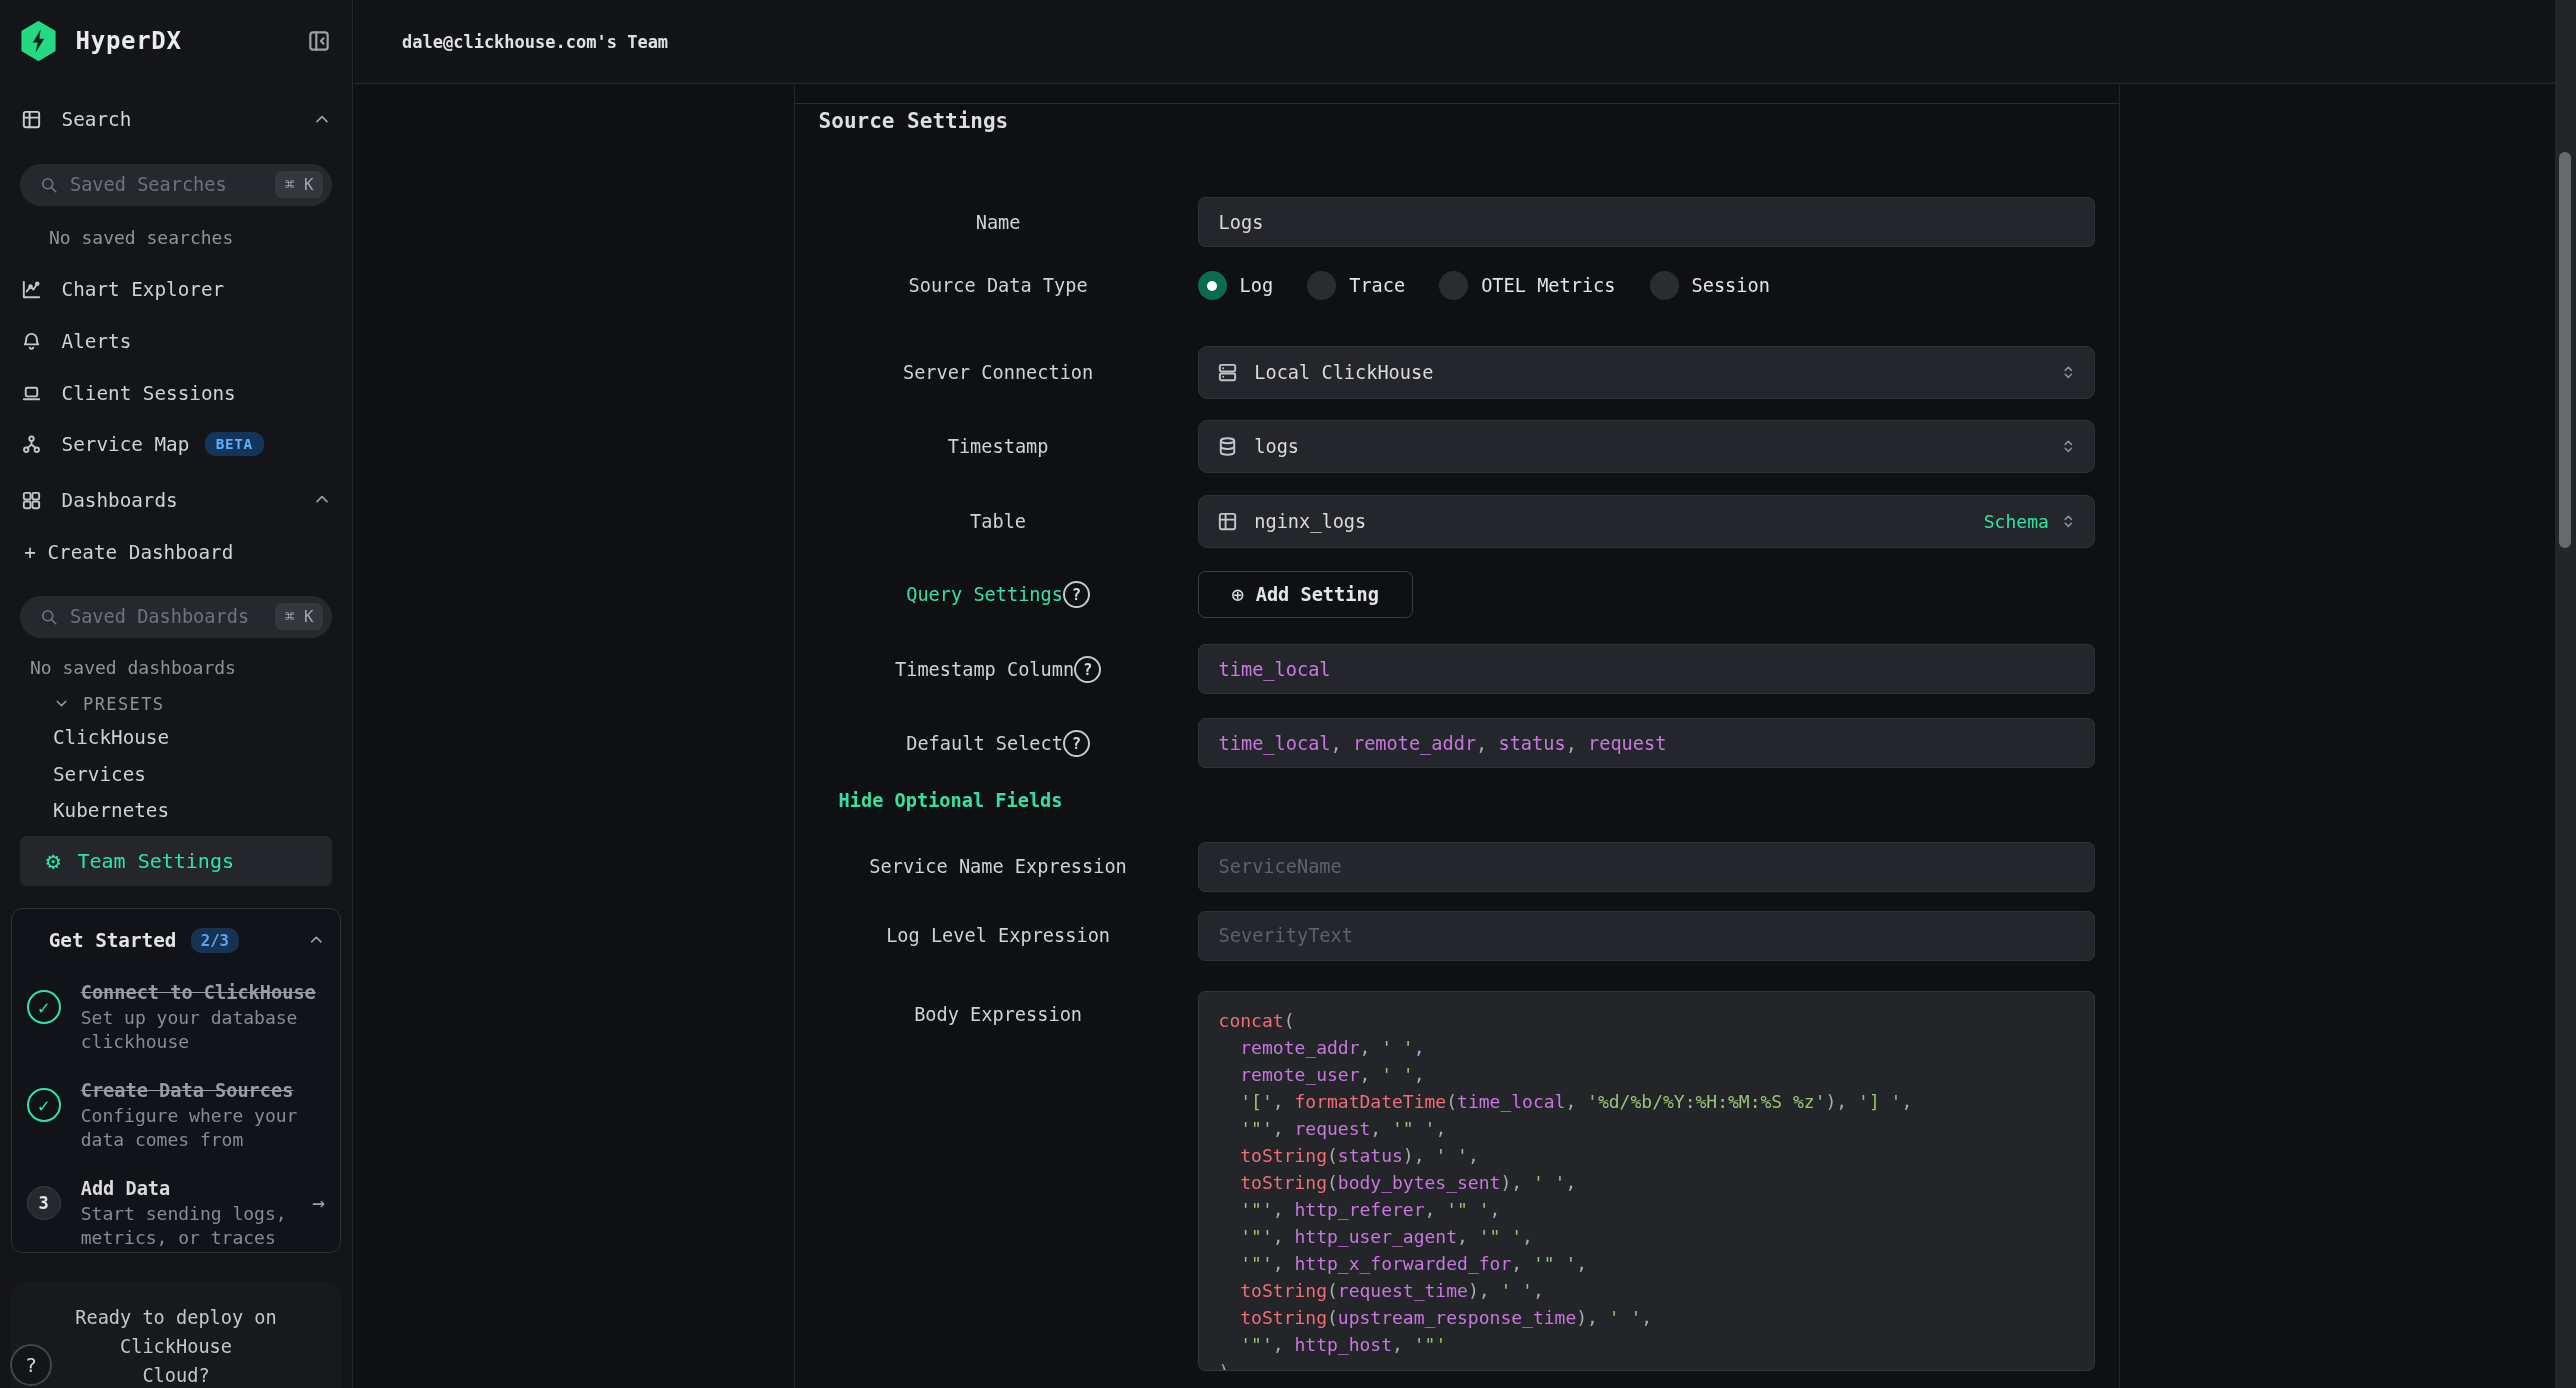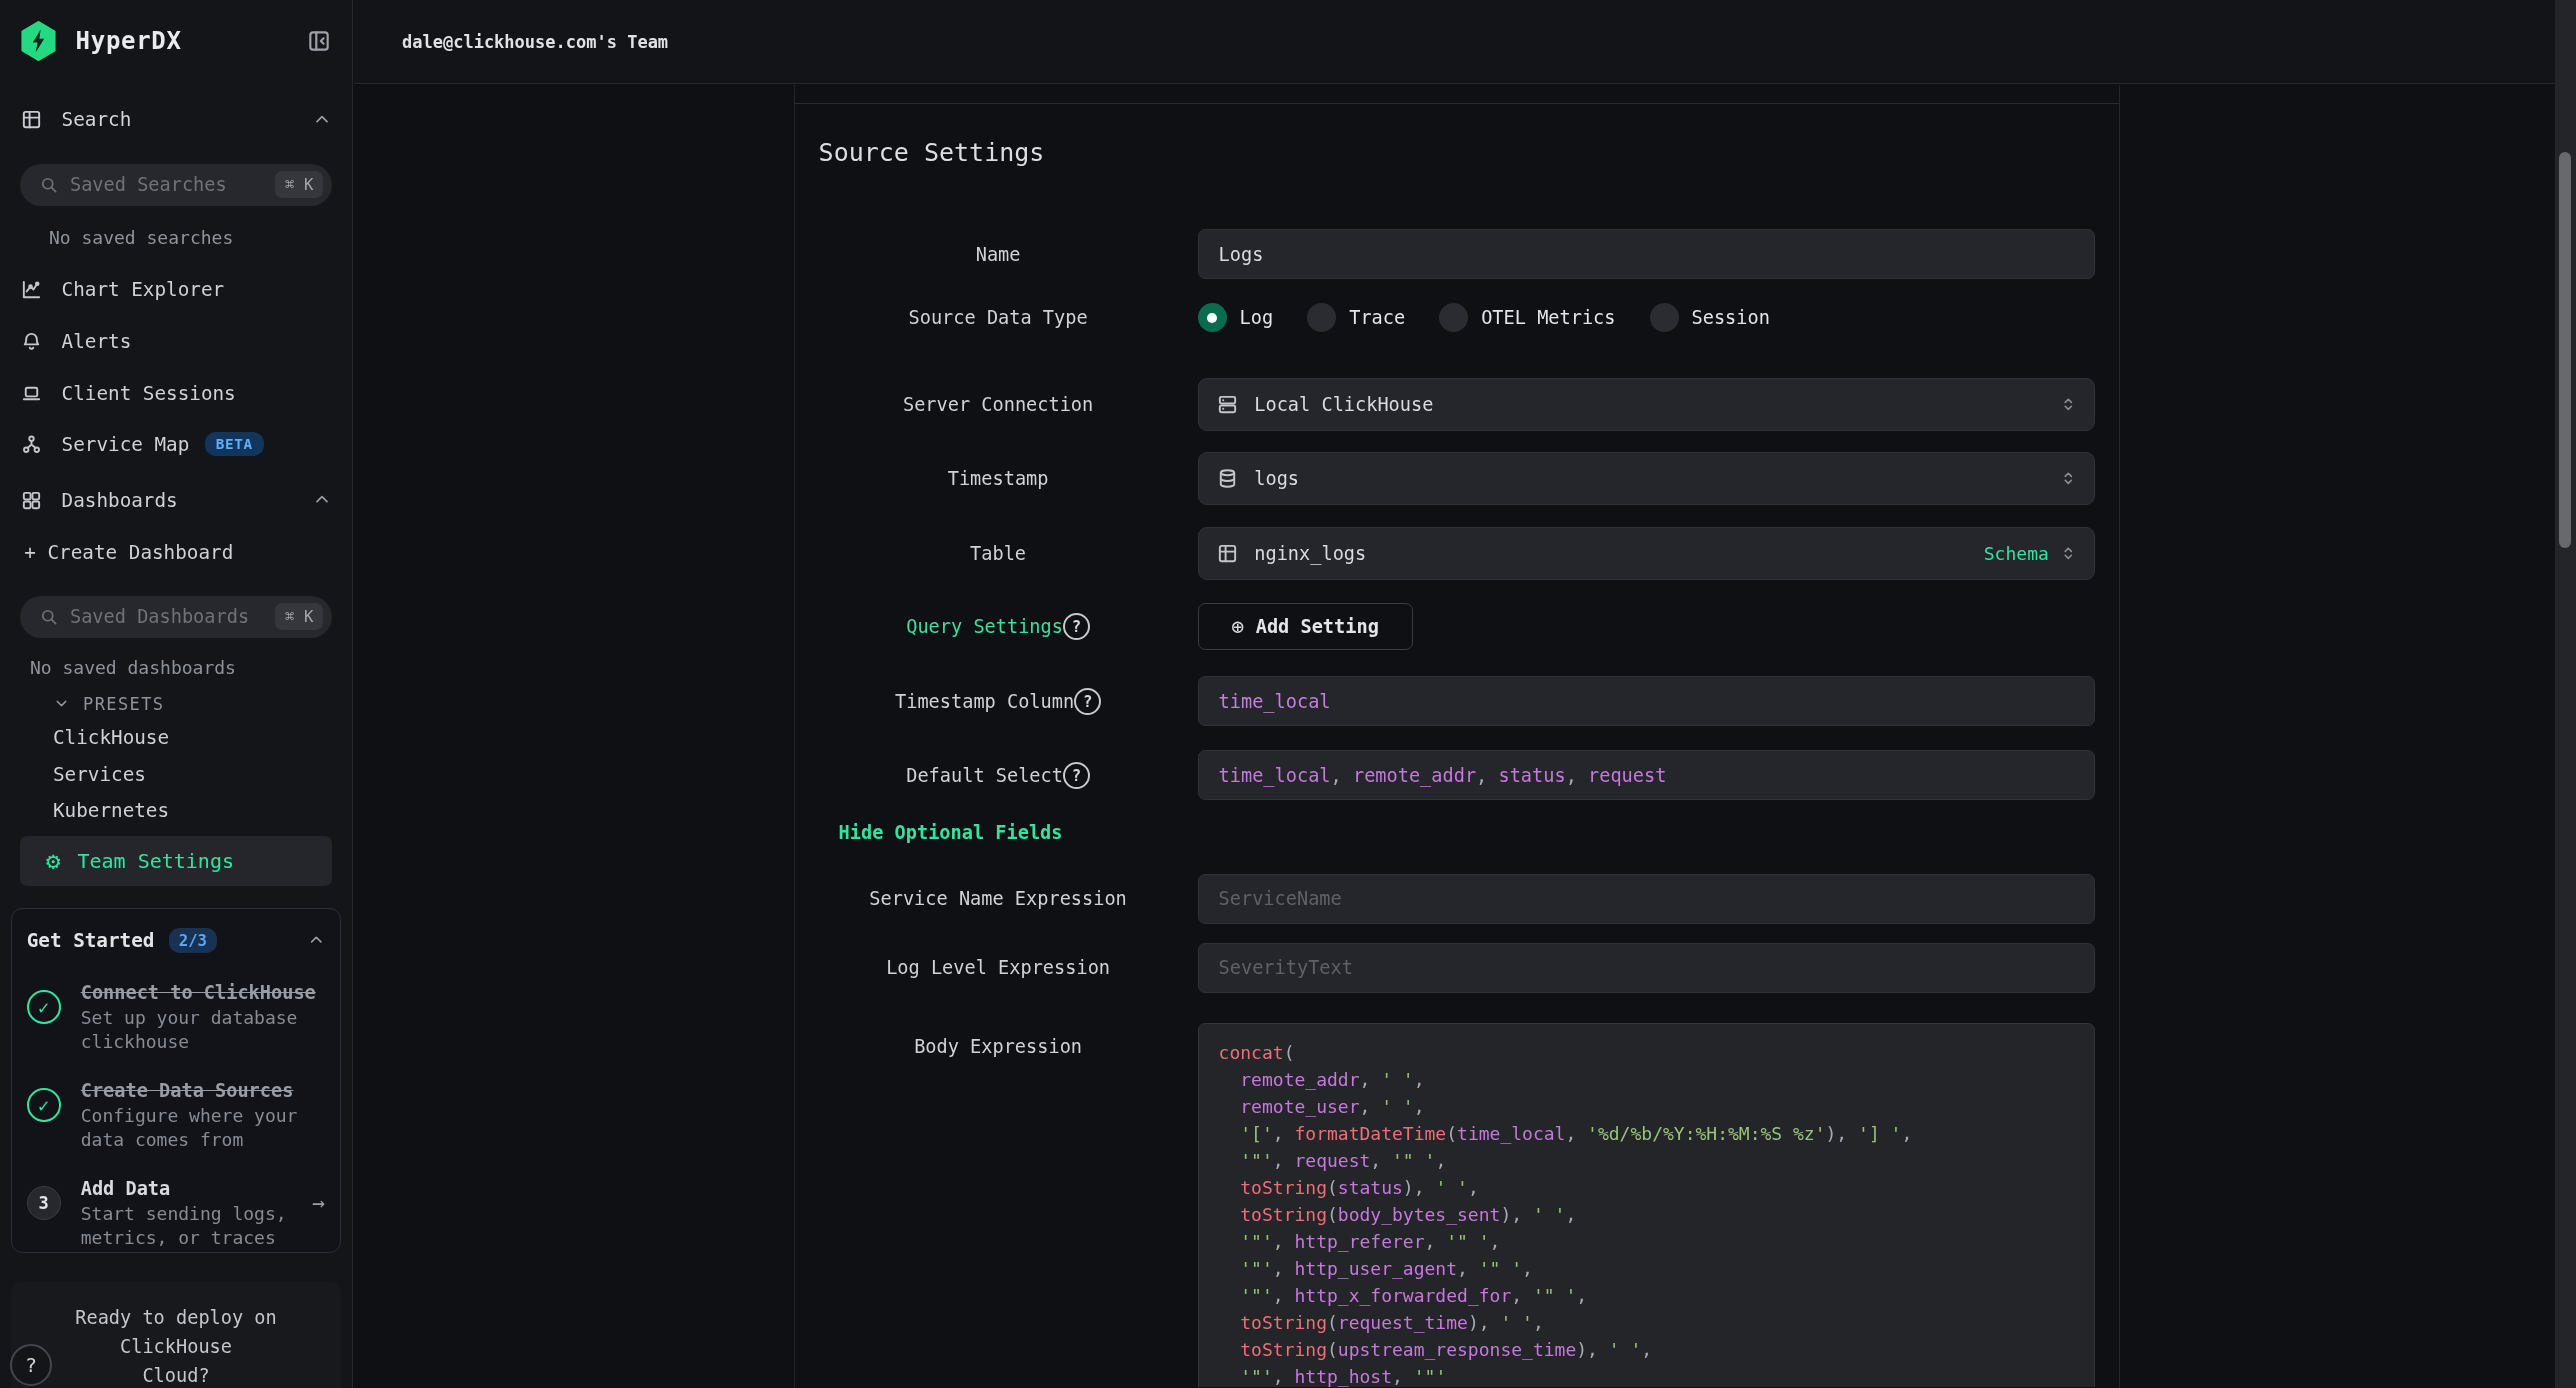--- a/index.html
+++ b/index.html
@@ -54,21 +54,21 @@
     margin-top:13px; height:50px; background:#24262b; border-radius:7.2px;
     display:flex; align-items:center; padding-left:26px; color:#2ee6a2; cursor:pointer;
   }
   .team-settings-row .gear-glyph { font-size:24px; line-height:1; }
   .team-settings-label { font-size:20px; margin-left:17px; }
 
   .getstarted-card {
     margin:22px -8.6px 0 -8.6px; border:1.4px solid #2e3035; border-radius:11.4px;
     padding:15.7px 14.3px 20px 14.3px; background:#121318; height:345px; overflow:hidden;
   }
-  .gs-title-row { display:flex; align-items:center; height:31.5px; }
+  .gs-title-row { display:flex; align-items:center; height:31.5px;margin-left:22px; }
   .gs-title { font-size:19.3px; font-weight:700; color:#e2e4e7; }
   .gs-badge { margin-left:14.3px; background:#173253; color:#5aa7f2; font-weight:700; font-size:15.7px; border-radius:10.7px; padding:2.9px 10px; }
   .gs-chevron { margin-left:auto; color:#9da0a6; }
   .gs-step { display:flex; margin-top:24px; }
   .gs-step-icon {
     width:34px; height:34px; border-radius:50%; flex:0 0 auto; margin-top:10px;
     display:flex; align-items:center; justify-content:center; font-size:18.6px;
   }
   .gs-step-icon.done { border:2.1px solid #2ee6a2; color:#2ee6a2; }
   .gs-step-icon.num { background:#26282d; border:1.4px solid #3a3d43; color:#e2e4e7; font-weight:700; font-size:17px; }
@@ -103,21 +103,21 @@
   .scrollbar-thumb { position:absolute; left:4.3px; top:152px; width:12px; height:396px; background:#67696d; border-radius:6.4px; }
 
   
   .main { position:absolute; left:354px; top:85px; width:2201px; height:1303px; background:#0f1013; }
   .settings-card {
     position:absolute; left:440px; top:0; width:1326px; height:1303px;
     border-left:1.4px solid #232528; border-right:1.4px solid #232528;
   }
   .card-inner { margin:18px 0 0 0; border-top:1.4px solid #2a2c31; padding:0 23.6px; height:1284px; overflow:hidden; }
 
-  .section-title { margin-top:36px; font-size:25px; font-weight:400; color:#dcdee2; line-height:26px; }
+  .section-title { margin-top:4px; font-size:21px; font-weight:700; color:#dcdee2; line-height:26px; }
 
   .form-row { display:grid; grid-template-columns:379px 1fr; align-items:center; }
   .form-row.top-align { align-items:start; }
   .form-label { font-size:18.6px; color:#cfd2d6; display:flex; align-items:center; justify-content:center; padding-right:20px; }
   .form-label.green { color:#3ce0a0; }
   .help-circle {
     width:27px; height:27px; border-radius:50%; border:2.1px solid #c6c9ce; color:#d6d8dc;
     font-size:15.7px; font-weight:700; display:flex; align-items:center; justify-content:center; flex:0 0 auto;
   }
   .text-input {

